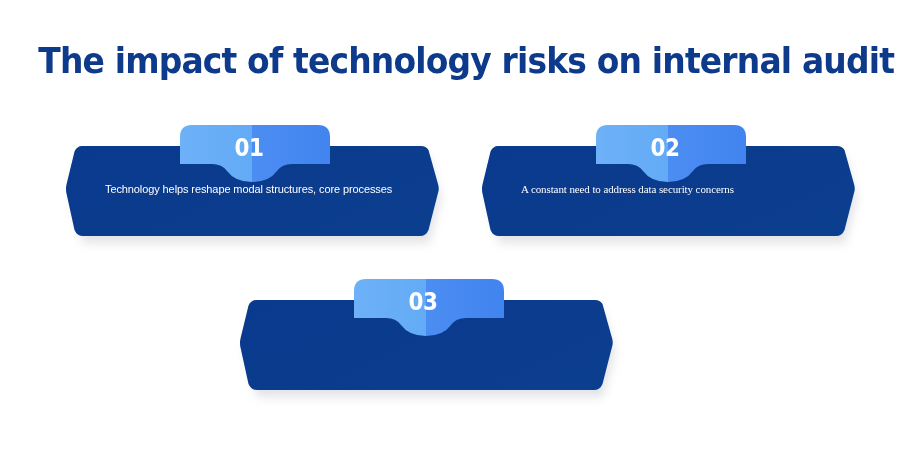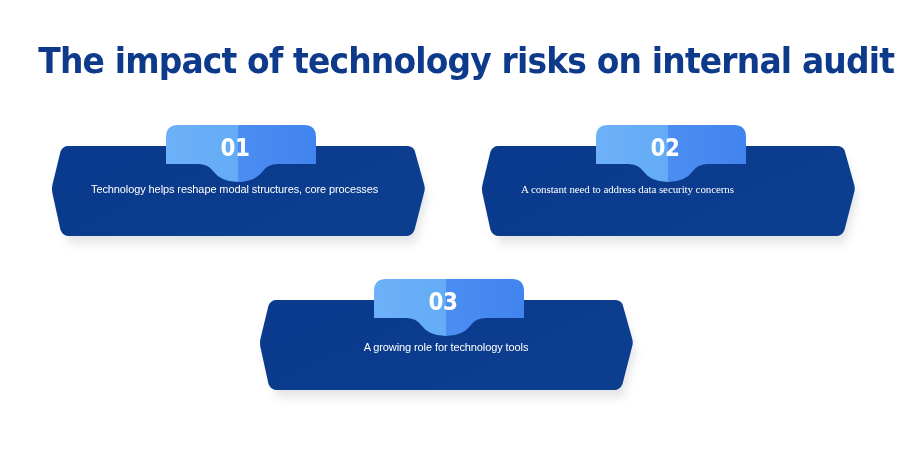--- a/index.html
+++ b/index.html
@@ -71,31 +71,31 @@
     font-weight: bold;
     font-size: 25px;
     letter-spacing: -0.5px;
     transform: scaleX(0.86);
     transform-origin: 50% 50%;
     text-align: center;
     line-height: 1;
   }
 
   
-  #card-1 { left: 52px; top: 118px; width: 372px; height: 140px; }
+  #card-1 { left: 66px; top: 118px; width: 372px; height: 140px; }
   #card-1 .card-text { left: 39px; top: 64px; width: 310px; }
   #card-1 .card-number { left: 101px; top: 17px; width: 164px; }
 
   
   #card-2 { left: 482px; top: 118px; width: 372px; height: 140px; }
   #card-2 .card-text { left: 39px; top: 64px; width: 310px; font-family: Liberation Serif, serif; }
   #card-2 .card-number { left: 101px; top: 17px; width: 164px; }
 
   
-  #card-3 { left: 260px; top: 272px; width: 372px; height: 140px; }
+  #card-3 { left: 240px; top: 272px; width: 372px; height: 140px; }
   #card-3 .card-text { left: 26px; top: 68px; width: 320px; text-align: center; }
   #card-3 .card-number { left: 101px; top: 17px; width: 164px; }
 </style>
 </head>
 <body>
 
 <div id="infographic">
 
   <div class="page-title">The impact of technology risks on internal audit</div>
 
@@ -299,16 +299,15 @@
         </clipPath>
       </defs>
       <g clip-path="url(#tabClip3)">
         <rect x="100" y="0" width="86" height="80" fill="url(#tabGradA3)"></rect>
         <rect x="186" y="0" width="90" height="80" fill="url(#tabGradB3)"></rect>
       </g>
     </svg>
 
     <div class="card-number">03</div>
 
-    <div class="card-text">A growing role for technology tools</div>
   </div>
 
 </div>
 
 </body></html>

